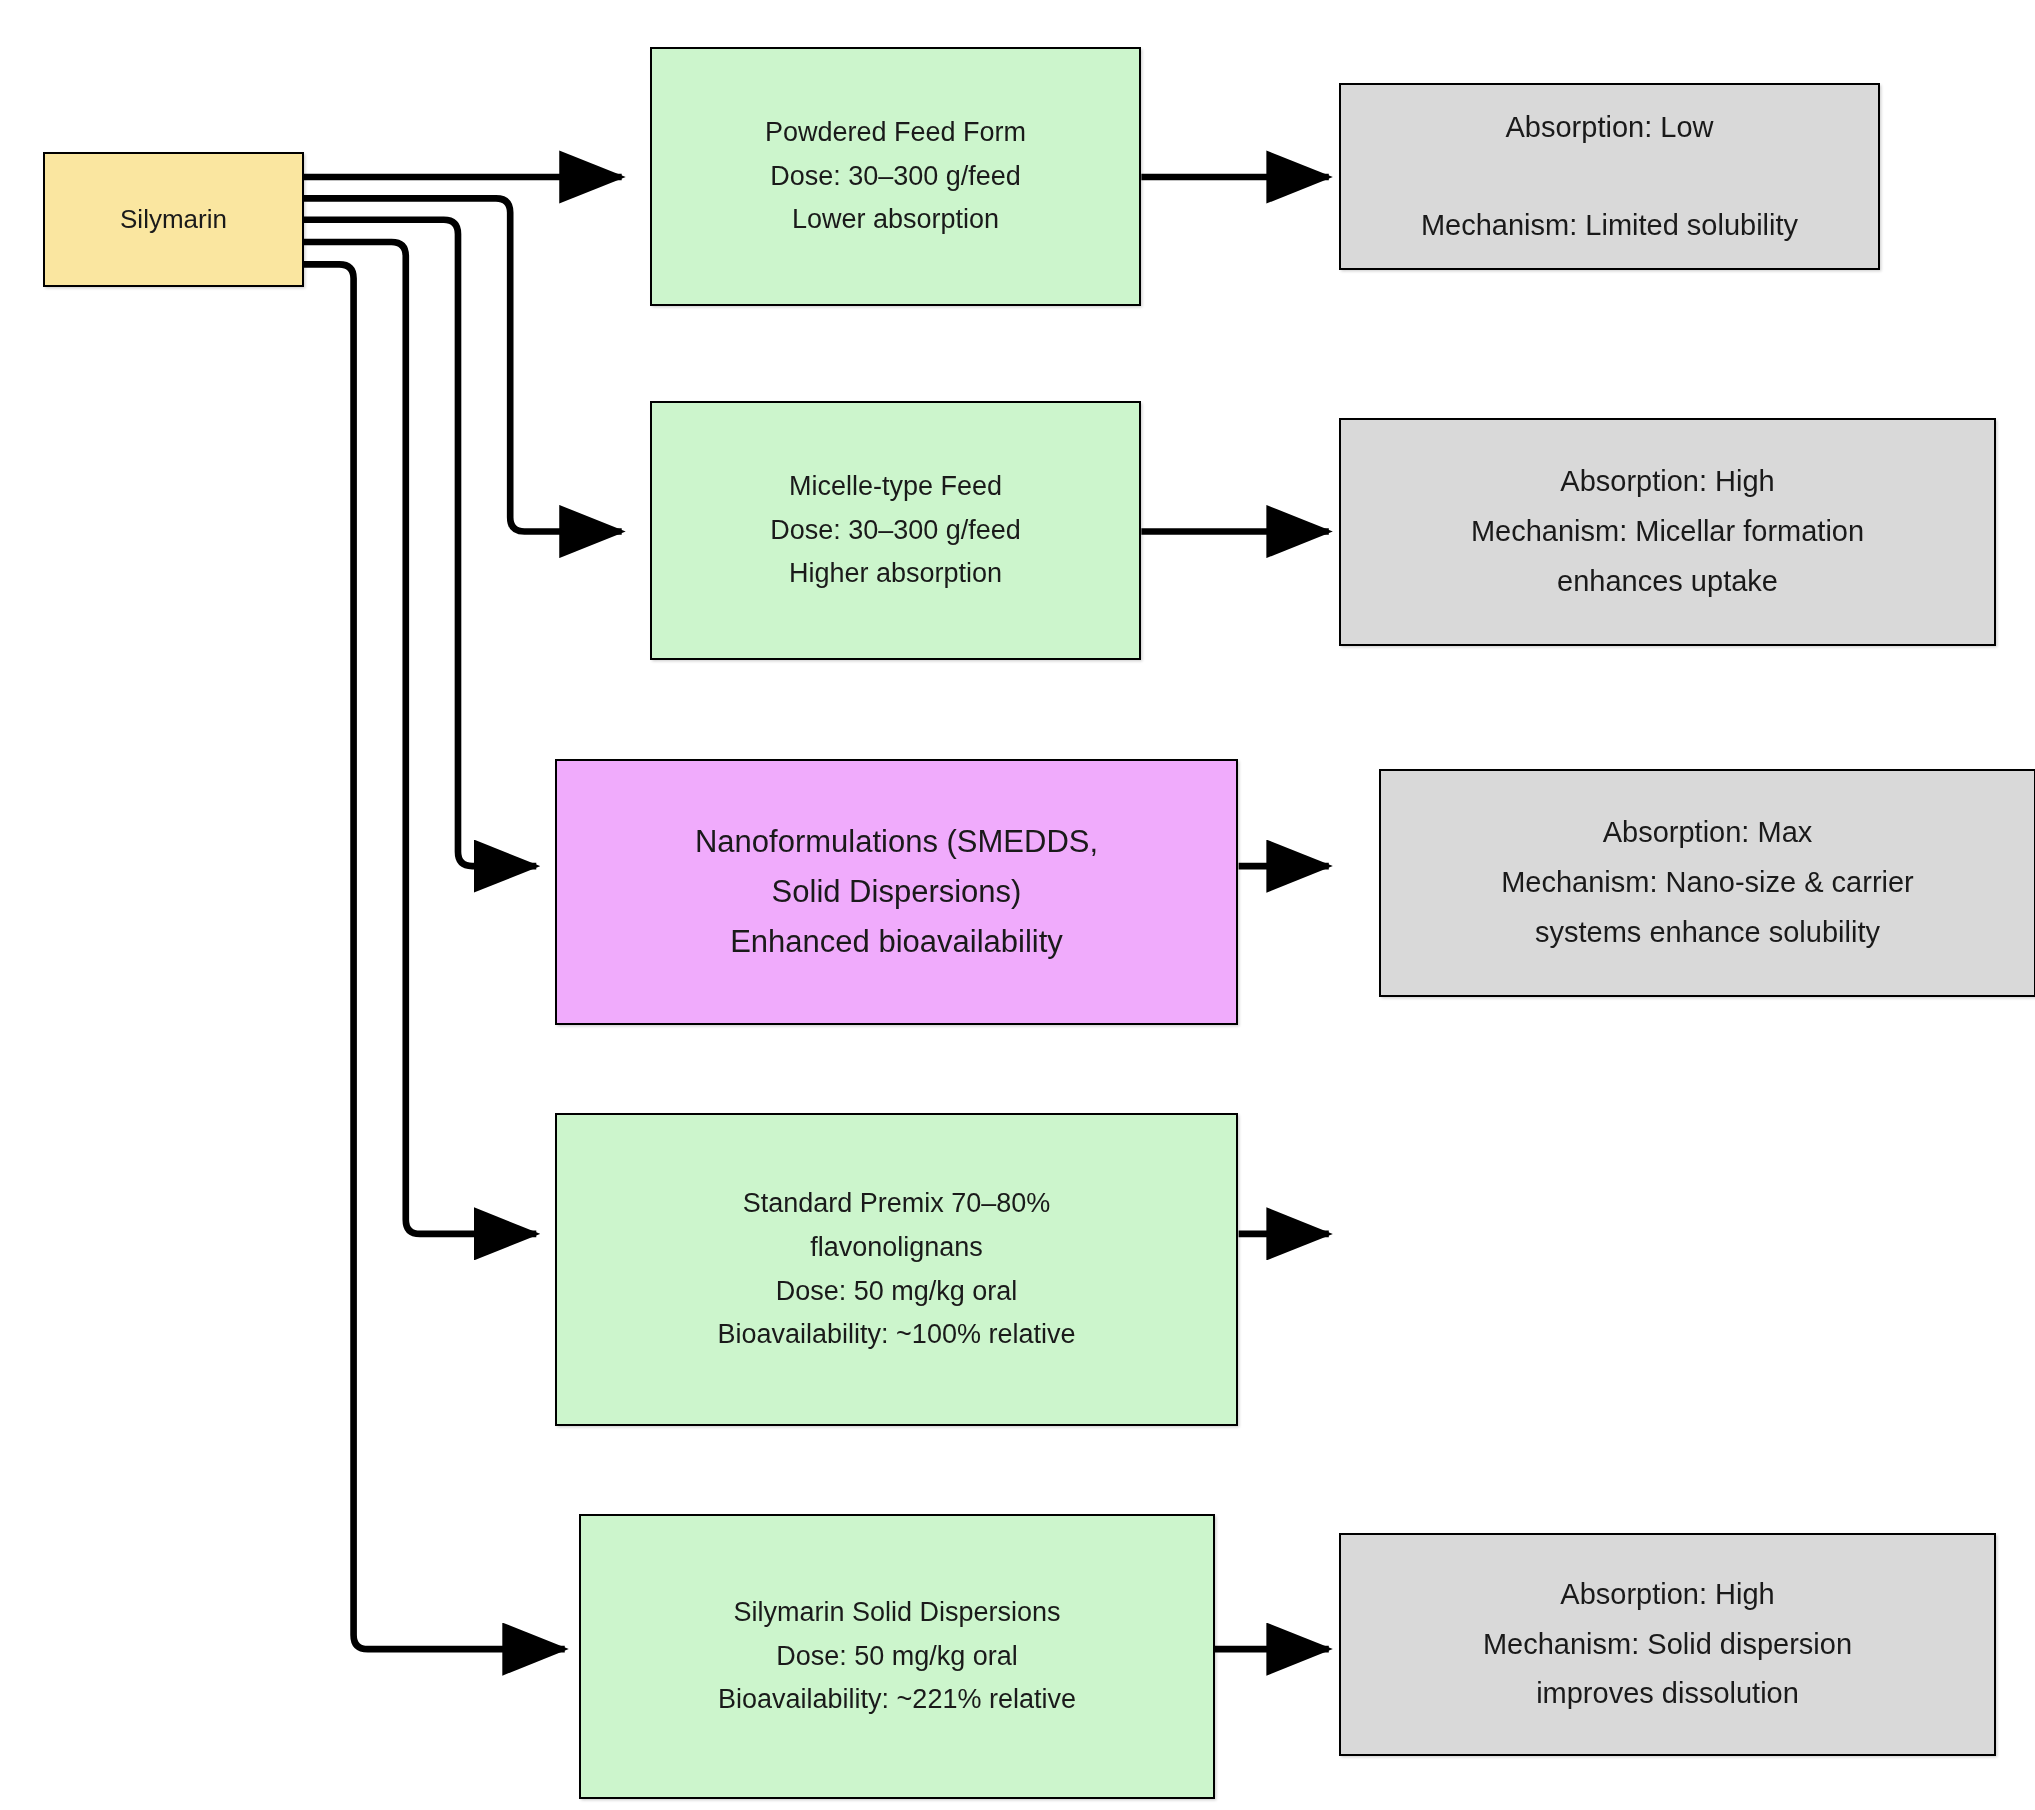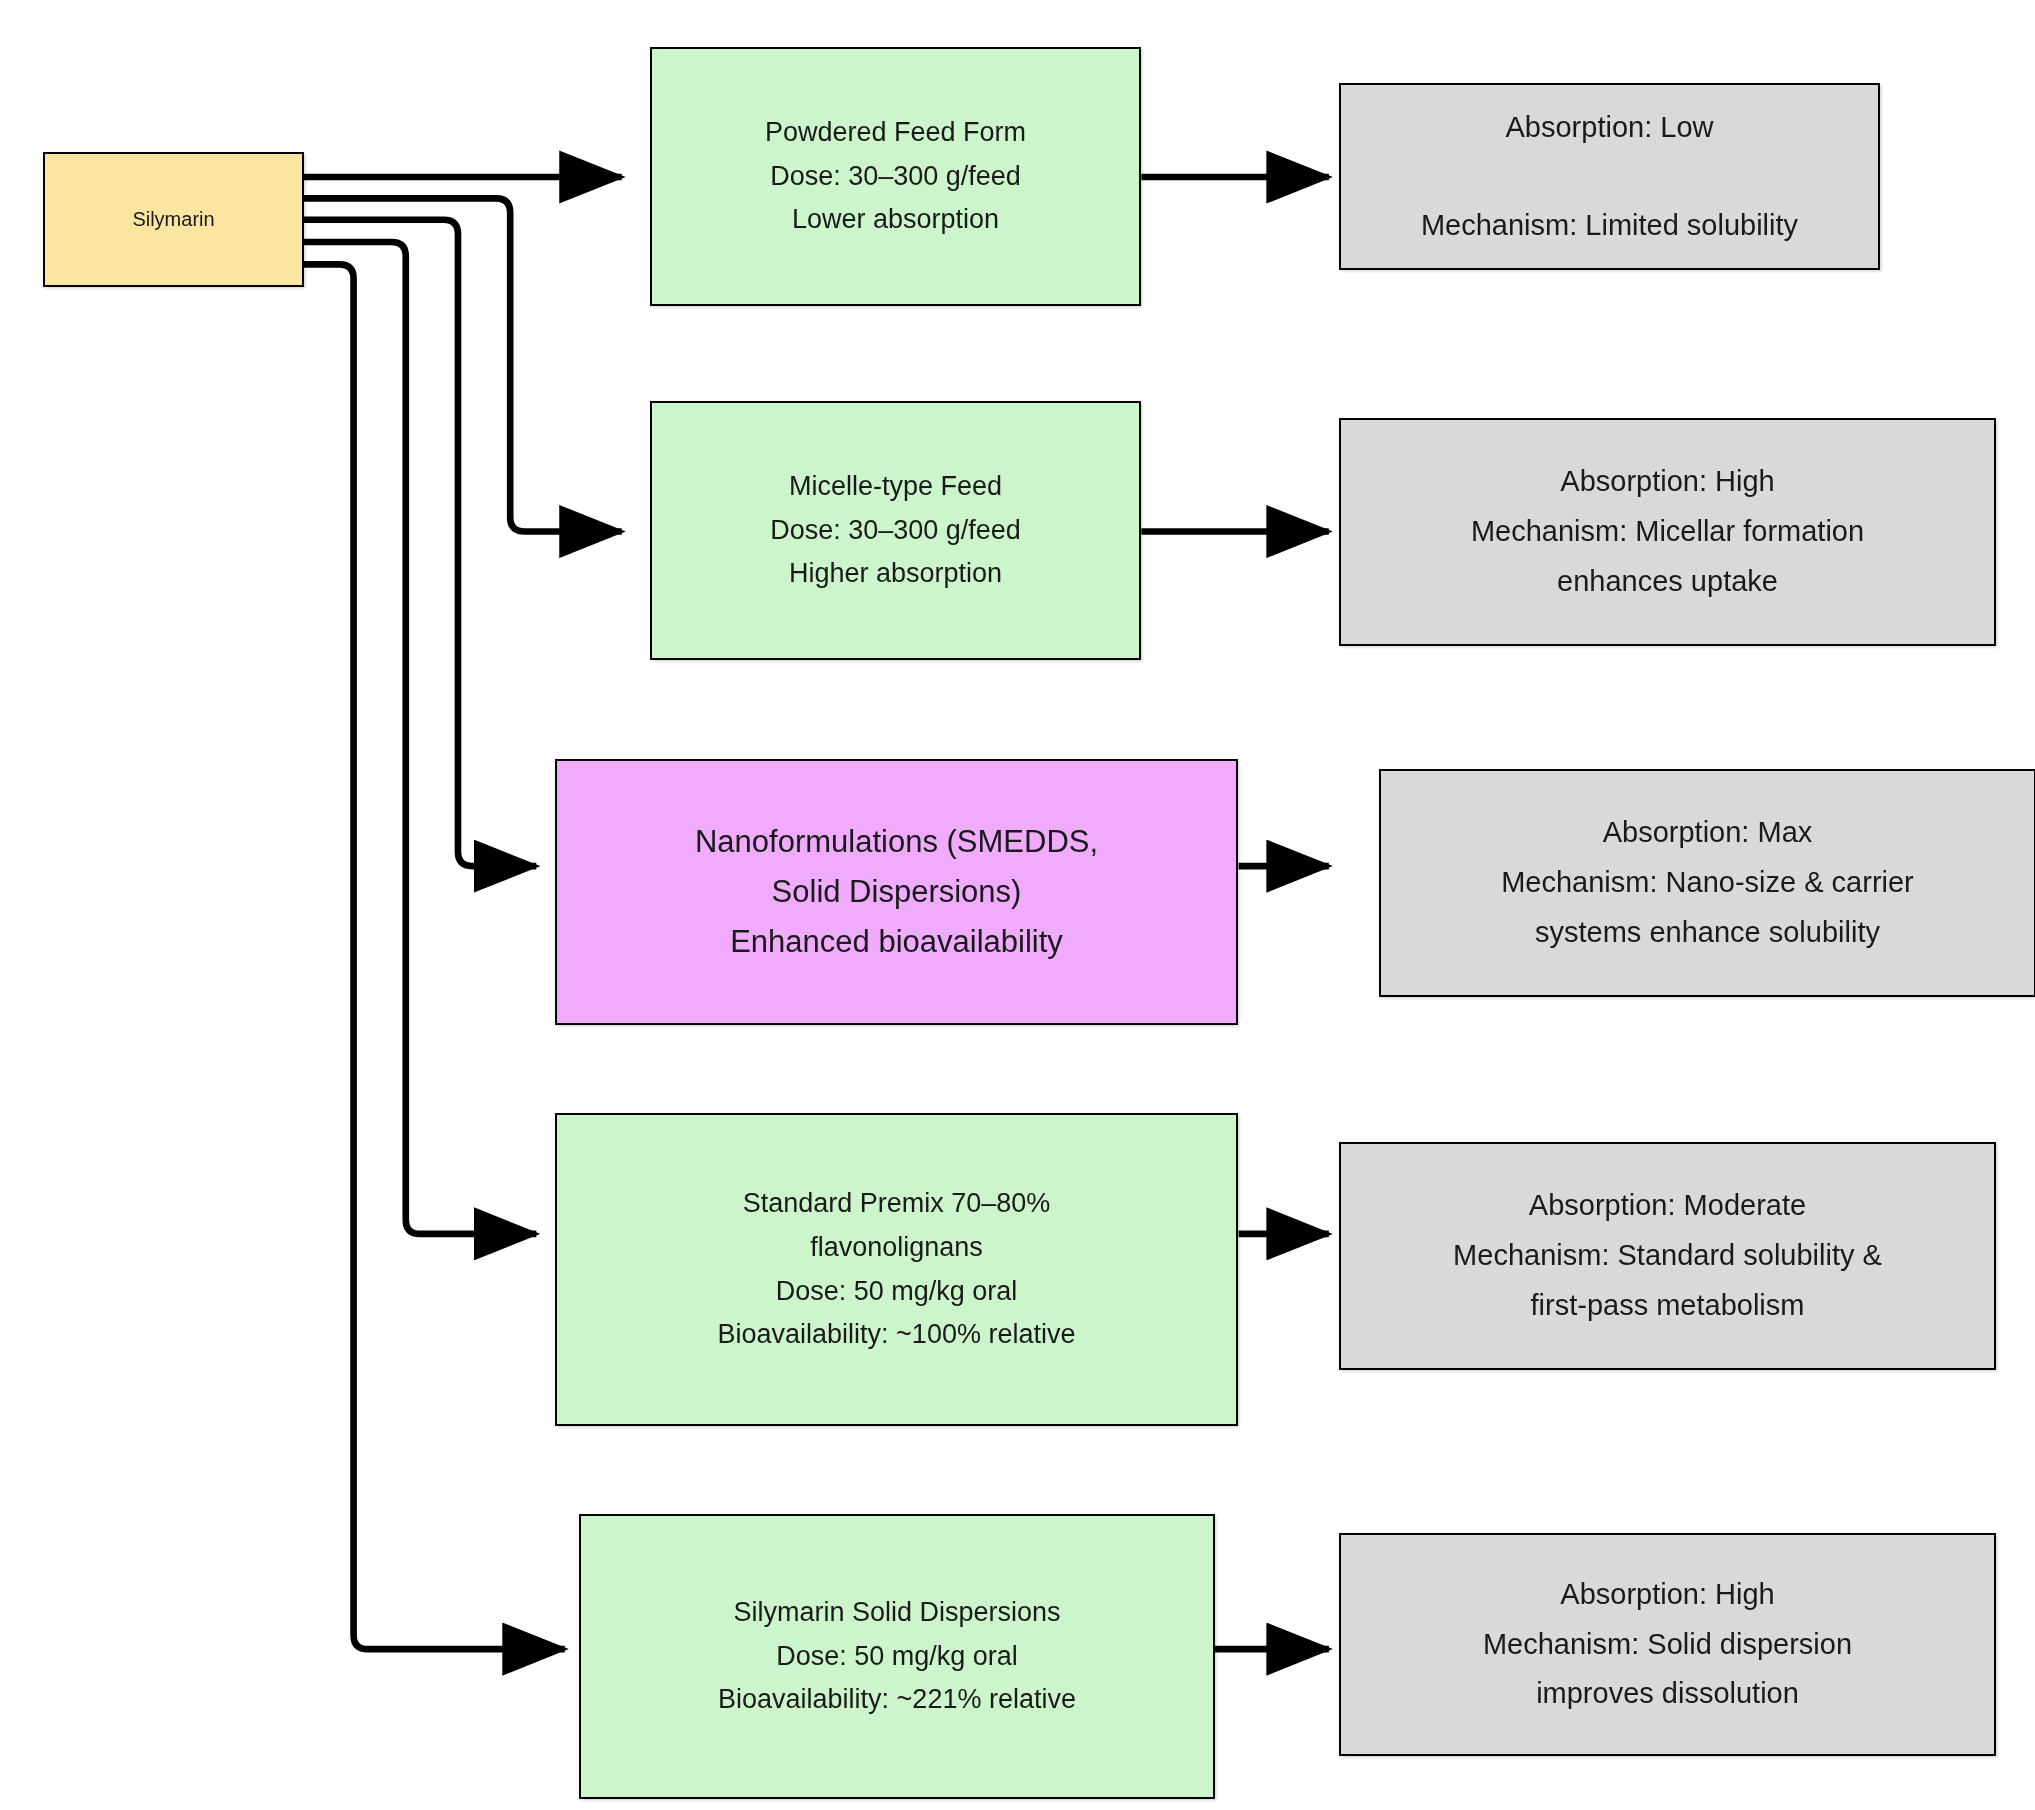--- a/index.html
+++ b/index.html
@@ -37,21 +37,21 @@
     text-align: center;
     color: #1a1a1a;
     box-shadow: 1.9px 2.4px 2.8px rgba(0,0,0,0.20);
   }
   .node .line {
     display: block;
     white-space: nowrap;
   }
   .node-root {
     background: #fae6a0;
-    font-size: 20px;
+    font-size: 26px;
   }
   .node-green {
     background: #ccf5cc;
     font-size: 27px;
   }
   .node-blue {
     background: #f0abfc;
     font-size: 31px;
   }
   .node-gray {
@@ -125,25 +125,20 @@
     <span class="line">Mechanism: Nano-size &amp; carrier</span>
     <span class="line">systems enhance solubility</span>
   </div>
 
   <div class="node node-green" style="left:555px; top:1113px; width:683px; height:313px;">
     <span class="line">Standard Premix 70–80%</span>
     <span class="line">flavonolignans</span>
     <span class="line">Dose: 50 mg/kg oral</span>
     <span class="line">Bioavailability: ~100% relative</span>
   </div>
-  <div class="node node-gray" style="left:1339px; top:1142px; width:657px; height:228px;">
-    <span class="line">Absorption: Moderate</span>
-    <span class="line">Mechanism: Standard solubility &amp;</span>
-    <span class="line">first-pass metabolism</span>
-  </div>
 
   <div class="node node-green" style="left:579px; top:1514px; width:636px; height:285px;">
     <span class="line">Silymarin Solid Dispersions</span>
     <span class="line">Dose: 50 mg/kg oral</span>
     <span class="line">Bioavailability: ~221% relative</span>
   </div>
   <div class="node node-gray" style="left:1339px; top:1533px; width:657px; height:223px;">
     <span class="line">Absorption: High</span>
     <span class="line">Mechanism: Solid dispersion</span>
     <span class="line">improves dissolution</span>

